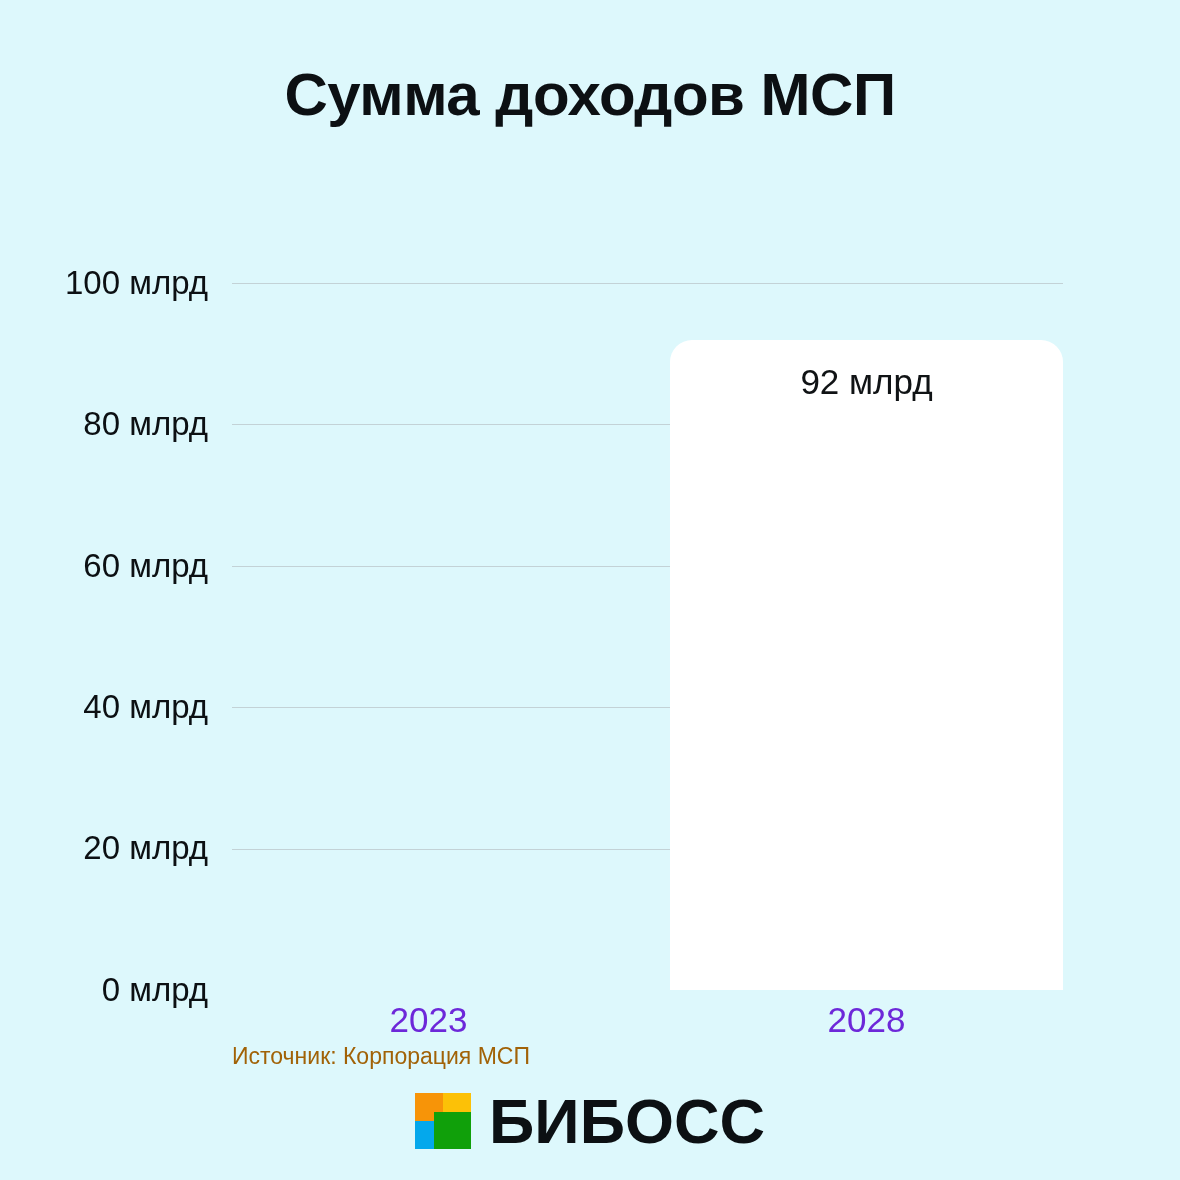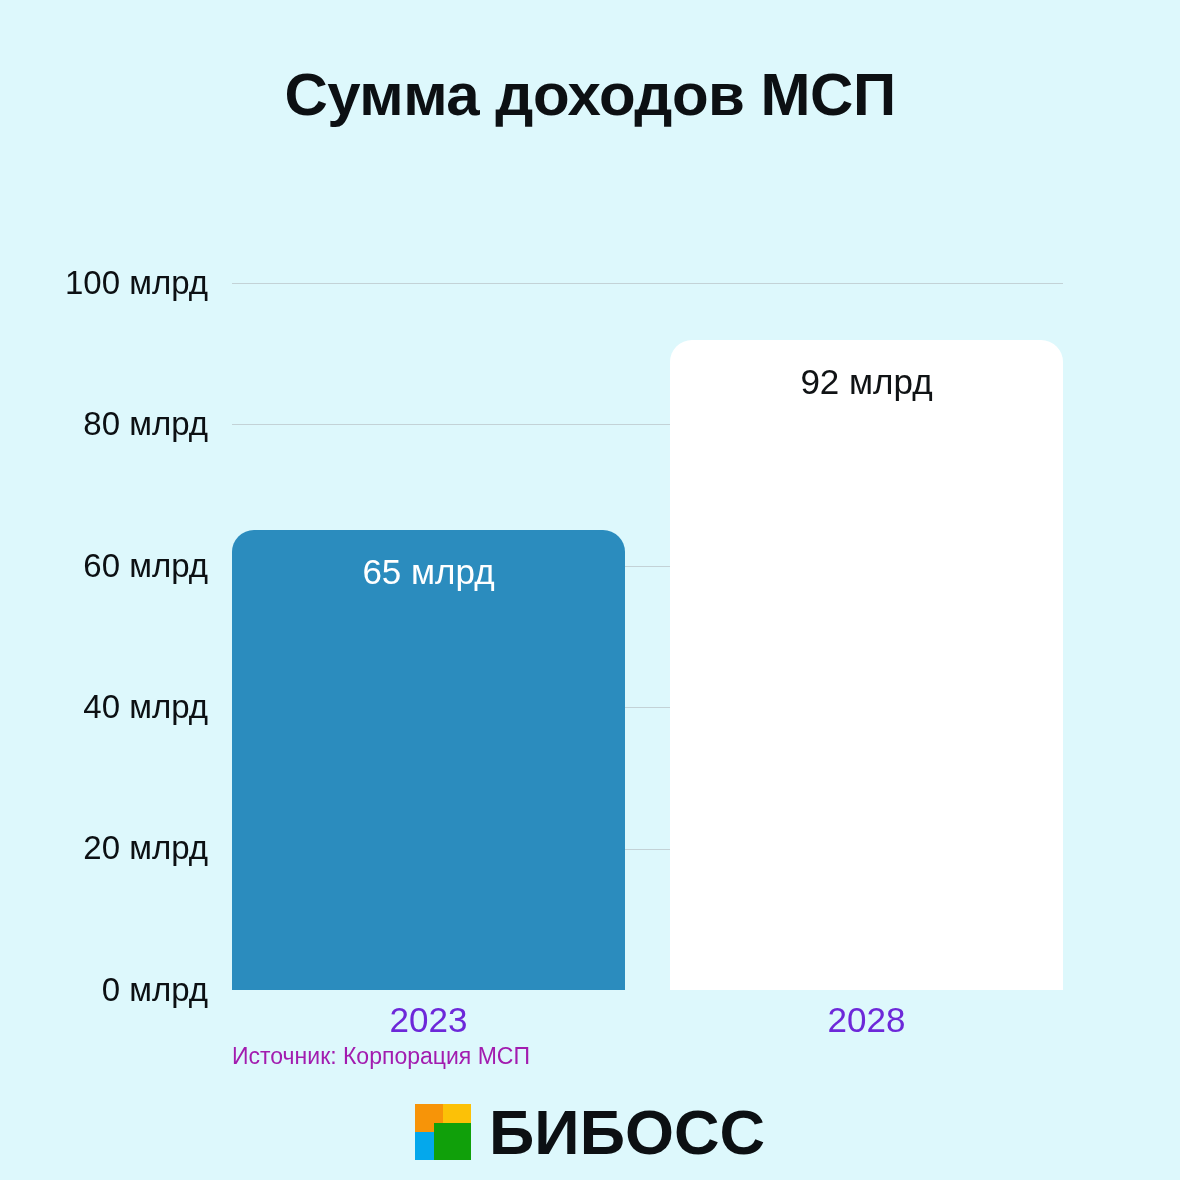--- a/index.html
+++ b/index.html
@@ -102,35 +102,34 @@
     color: #6d28d9;
     text-align: center;
     line-height: 40px;
   }
 
   .source {
     position: absolute;
     left: 232px;
     top: 1042px;
     font-size: 23px;
-    color: #a21caf;
+    color: #a16207;
     line-height: 28px;
   }
 
   
   .logo {
     position: absolute;
     left: 0;
     top: 1088px;
     width: 1180px;
     display: flex;
     align-items: center;
     justify-content: center;
     gap: 18px;
-    margin-top: 11px;
   }
   .logo-mark {
     position: relative;
     width: 56px;
     height: 56px;
     flex: 0 0 auto;
   }
   .logo-mark i {
     position: absolute;
     display: block;
@@ -158,23 +157,20 @@
 
   <div class="chart-area">
 
     <div class="plot">
       <div class="gridline" style="top:0px;"></div>
       <div class="gridline" style="top:141px;"></div>
       <div class="gridline" style="top:283px;"></div>
       <div class="gridline" style="top:424px;"></div>
       <div class="gridline" style="top:566px;"></div>
 
-      <div class="bar bar-1" style="left:0px; width:393px; height:460px;">
-        <span class="bar-label">65 млрд</span>
-      </div>
 
       <div class="bar bar-2" style="left:438px; width:393px; height:650px;">
         <span class="bar-label">92 млрд</span>
       </div>
     </div>
 
     <div class="ytick" style="top:283px;">100 млрд</div>
     <div class="ytick" style="top:424px;">80 млрд</div>
     <div class="ytick" style="top:566px;">60 млрд</div>
     <div class="ytick" style="top:707px;">40 млрд</div>

